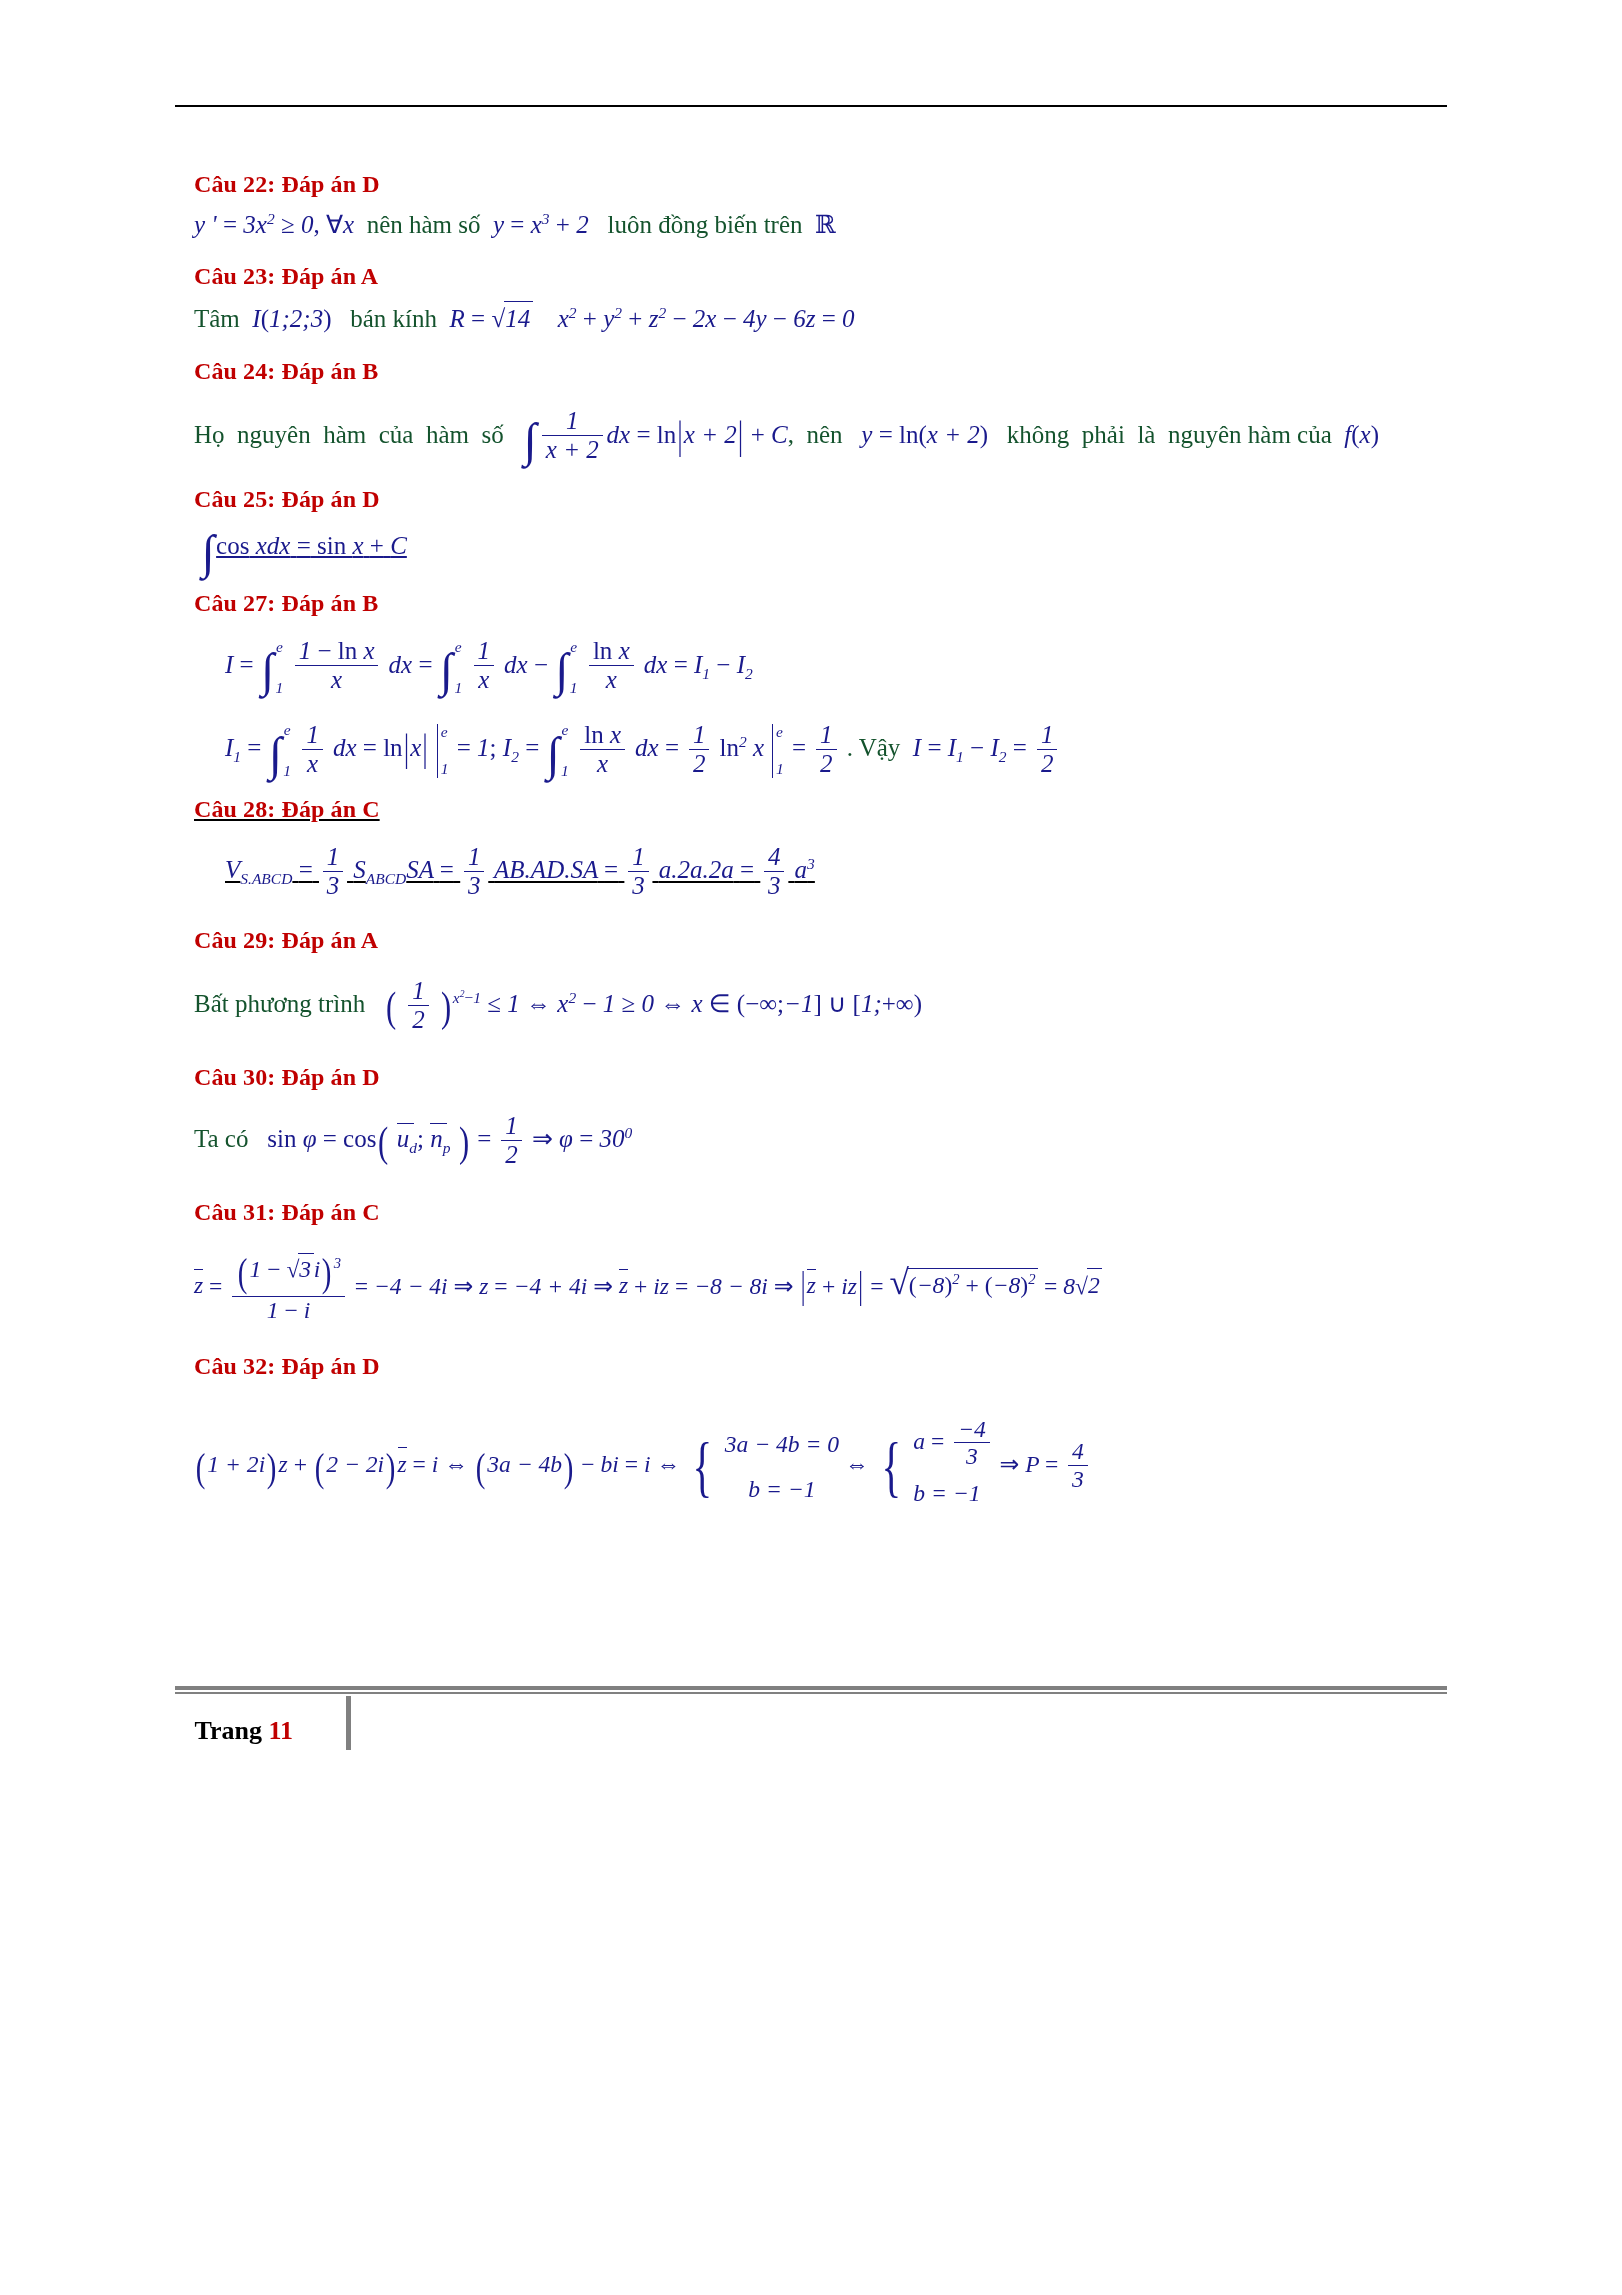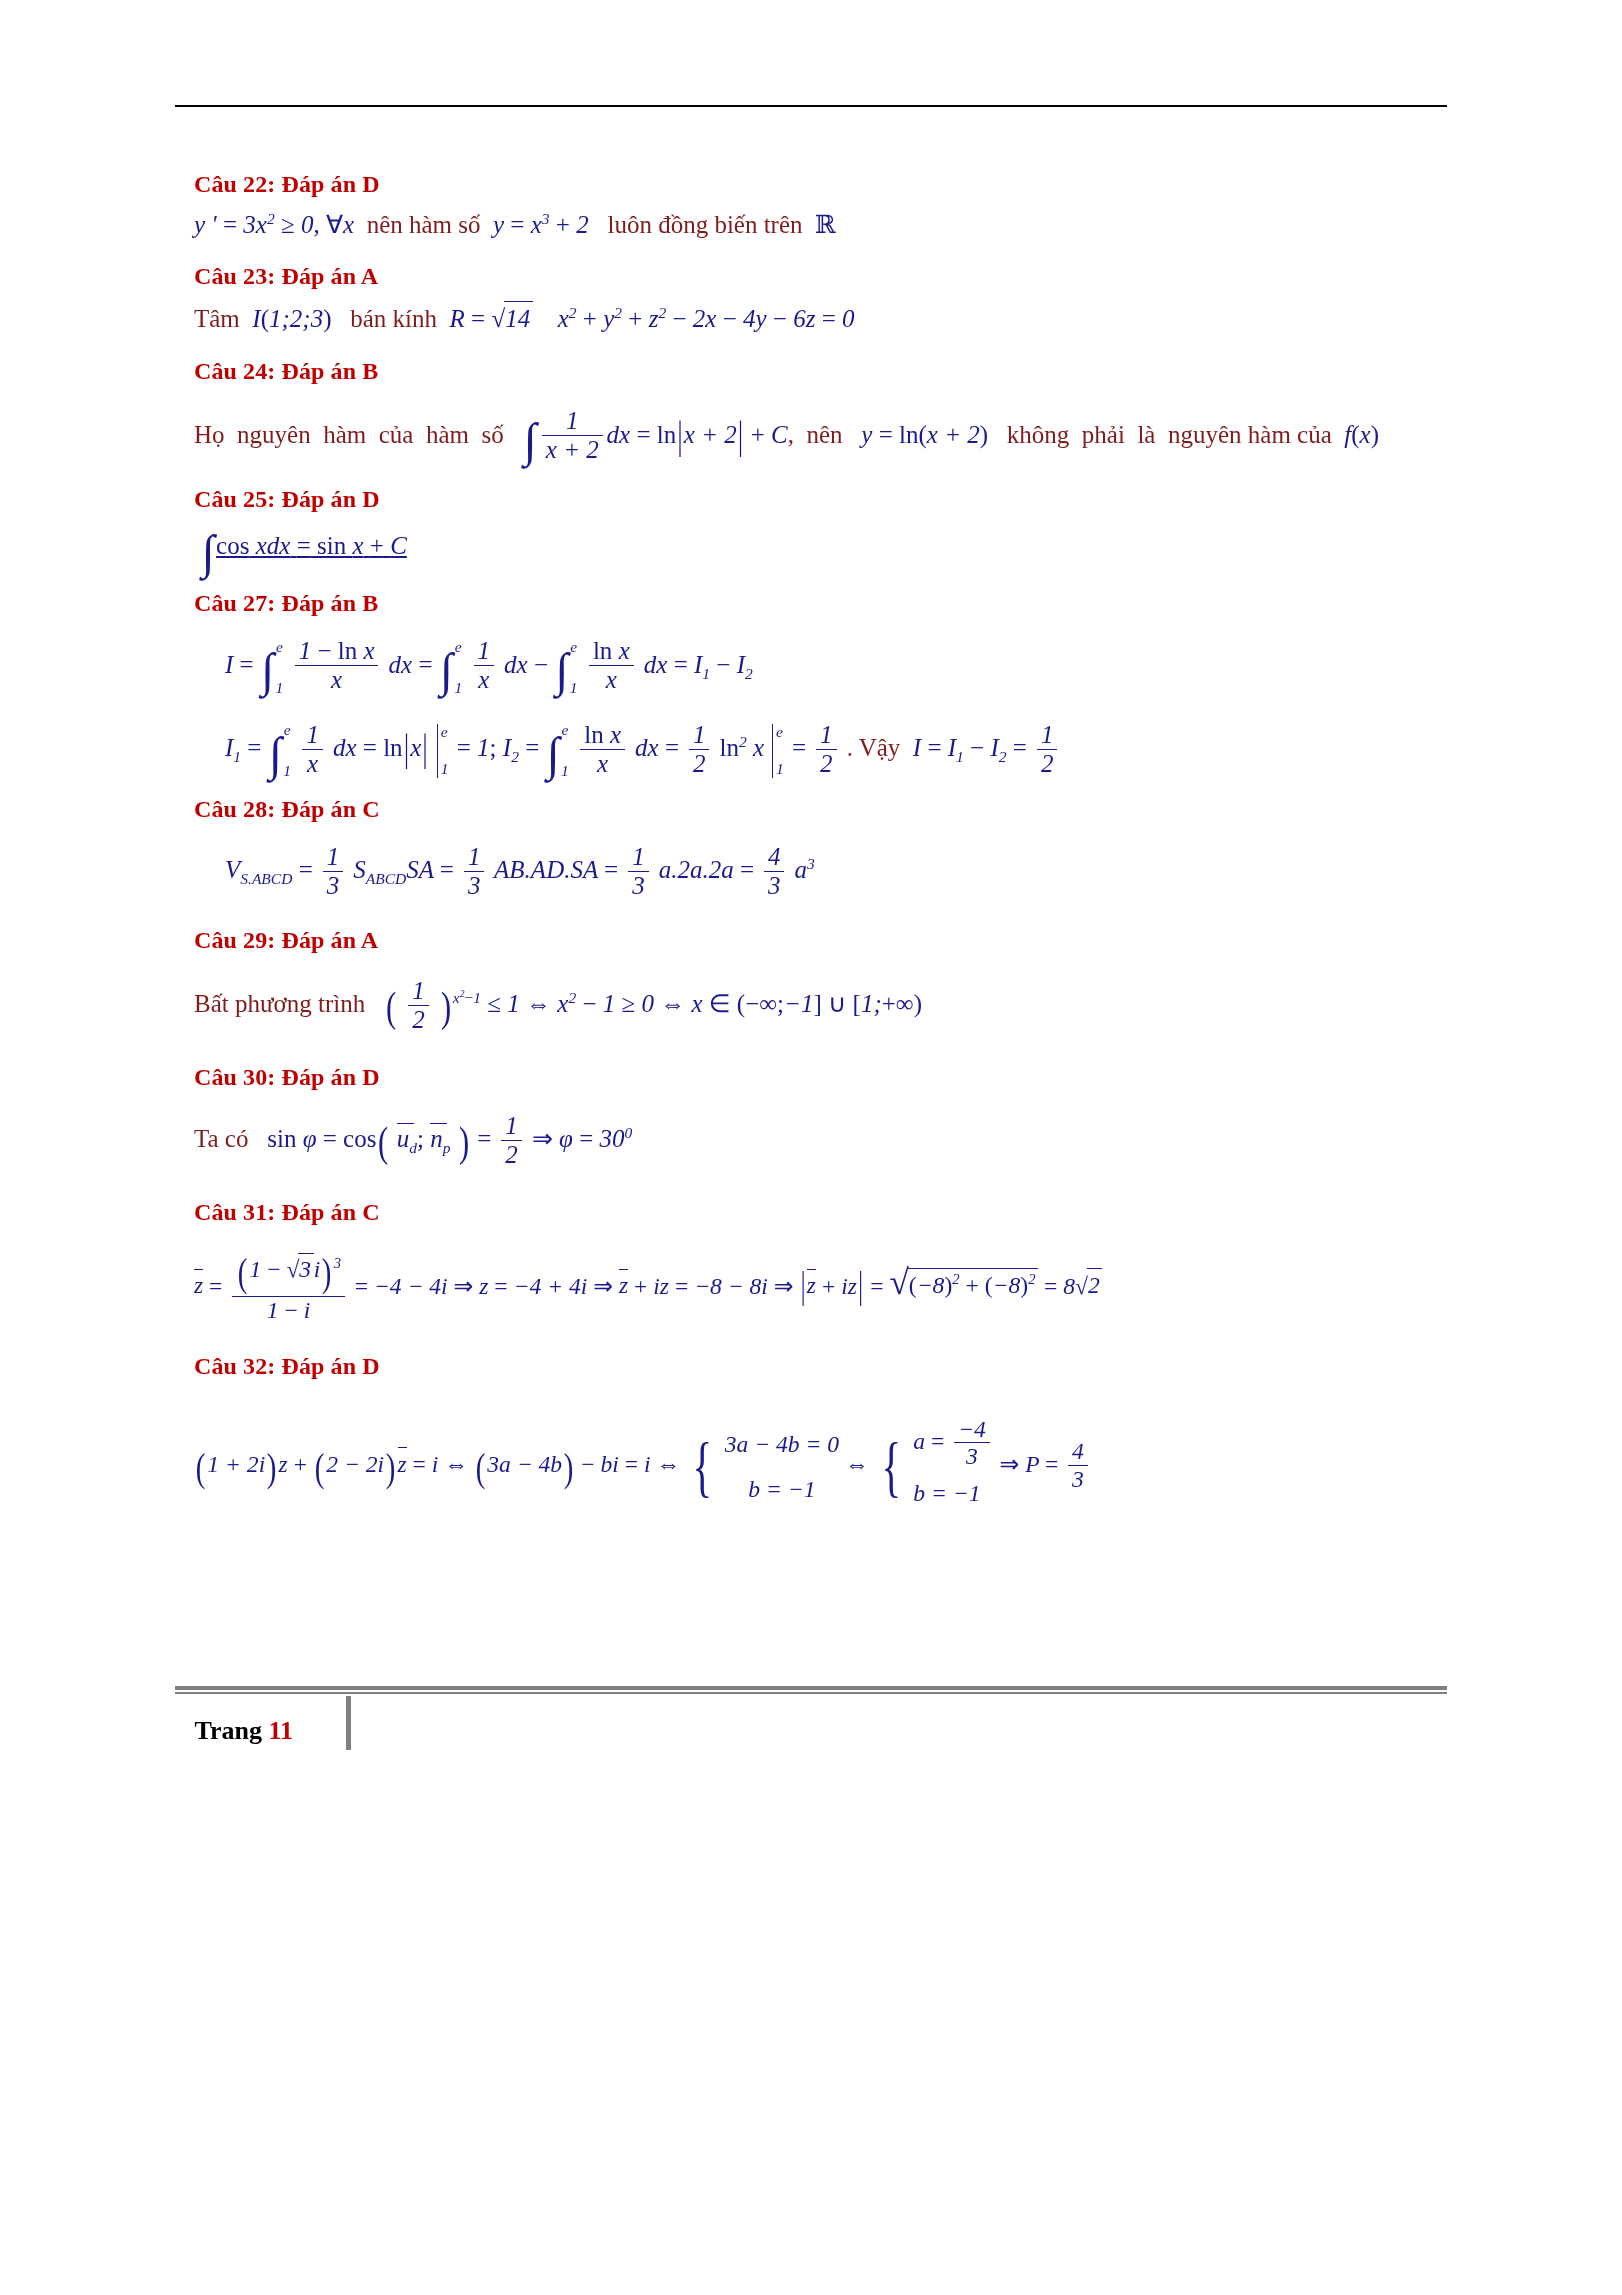--- a/index.html
+++ b/index.html
@@ -48,21 +48,21 @@
   .mathline {
     font-family: "Liberation Serif", serif;
     font-style: italic;
     color: #1a1a8c;
     font-size: 25px;
     line-height: 1.3;
     white-space: nowrap;
   }
   .text-vn {
     font-style: normal;
-    color: #7f1d1d;
+    color: #14532d;
     font-family: "Liberation Serif", serif;
   }
   
   .mi { font-style: italic; }
   .mr { font-style: normal; }
   .frac {
     display: inline-block;
     vertical-align: middle;
     text-align: center;
     line-height: 1.12;
@@ -274,21 +274,21 @@
         <span class="evalbar"><span class="top mi">e</span><span class="bot mi">1</span></span>
         <span class="mr">=</span>
         <span class="frac"><span class="num mi">1</span><span class="den mi">2</span></span>
         <span class="text-vn">. Vậy&nbsp;</span>
         <span class="mi">I</span> <span class="mr">=</span> <span class="mi">I</span><span class="sub mi">1</span>
         <span class="mr">−</span> <span class="mi">I</span><span class="sub mi">2</span> <span class="mr">=</span>
         <span class="frac"><span class="num mi">1</span><span class="den mi">2</span></span>
       </div>
     </div>
 
-    <div class="block" style="margin-top:12px;">
+    <div class="block" style="margin-top:12px;text-decoration:underline;">
       <div class="answer-head">Câu 28: Đáp án C</div>
       <div class="mathline indent-math" style="margin-top:21px;">
         <span class="mi">V</span><span class="sub mi">S.ABCD</span> <span class="mr">=</span>
         <span class="frac"><span class="num mi">1</span><span class="den mi">3</span></span>
         <span class="mi">S</span><span class="sub mi">ABCD</span><span class="mi">SA</span> <span class="mr">=</span>
         <span class="frac"><span class="num mi">1</span><span class="den mi">3</span></span>
         <span class="mi">AB.AD.SA</span> <span class="mr">=</span>
         <span class="frac"><span class="num mi">1</span><span class="den mi">3</span></span>
         <span class="mi">a.2a.2a</span> <span class="mr">=</span>
         <span class="frac"><span class="num mi">4</span><span class="den mi">3</span></span>

